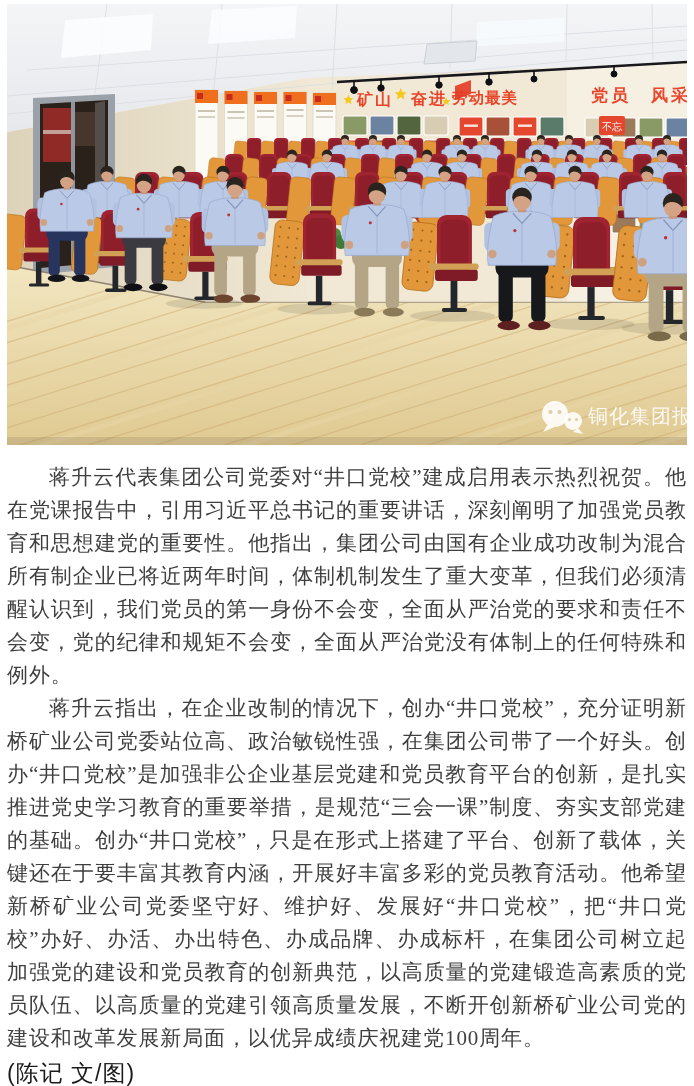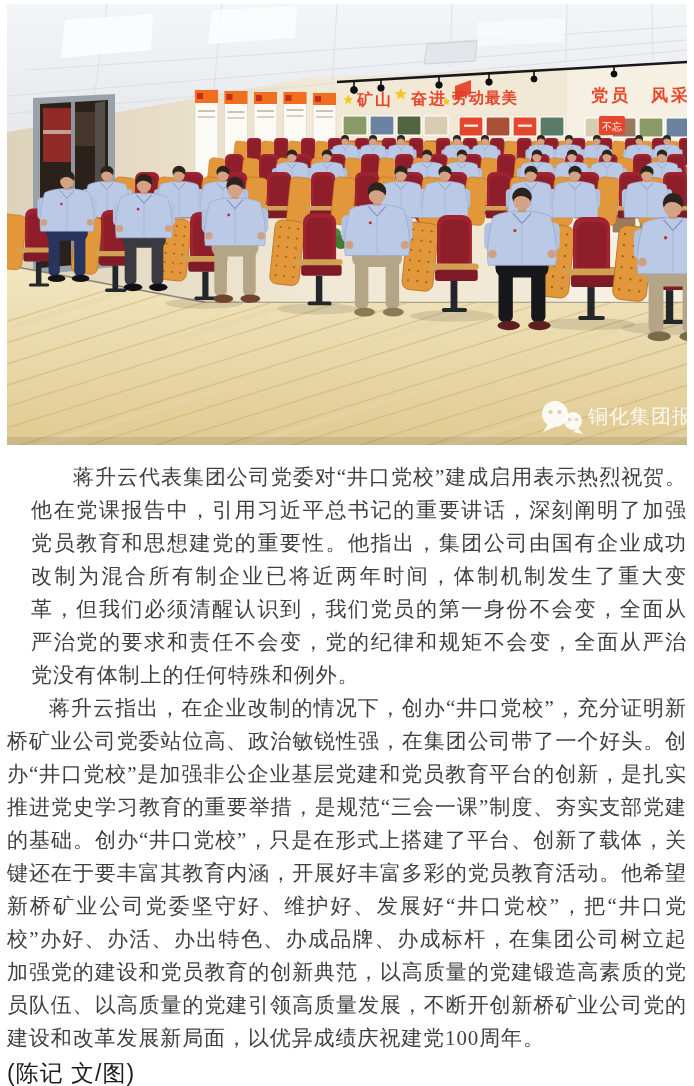--- a/index.html
+++ b/index.html
@@ -9,21 +9,21 @@
   .photo-wrap svg{display:block;width:680px;height:441px;}
   .body-para{
     margin:0;
     font-size:21px;
     line-height:33px;
     color:#3f3f3f;
     text-align:justify;
     text-indent:2em;
     letter-spacing:0.9px;
   }
-  .body-para.first{margin-top:16px;margin-left:24px;}
+  .body-para.first{margin-top:16px;}
   .caption{
     font-family:"Liberation Sans","DejaVu Sans",sans-serif;
     font-size:23px;
     color:#1b1b1b;
     margin-top:3px;
     letter-spacing:1px;
   }
   .slogan{font-family:"Liberation Sans","DejaVu Sans",sans-serif;font-weight:bold;fill:#e8452a;}
   .tile-label{font-family:"Liberation Sans","DejaVu Sans",sans-serif;fill:#ffffff;font-size:10px;text-anchor:middle;}
   .wm-text{font-family:"Liberation Sans","DejaVu Sans",sans-serif;font-size:20px;fill:#ffffff;fill-opacity:.88;letter-spacing:1px;}

